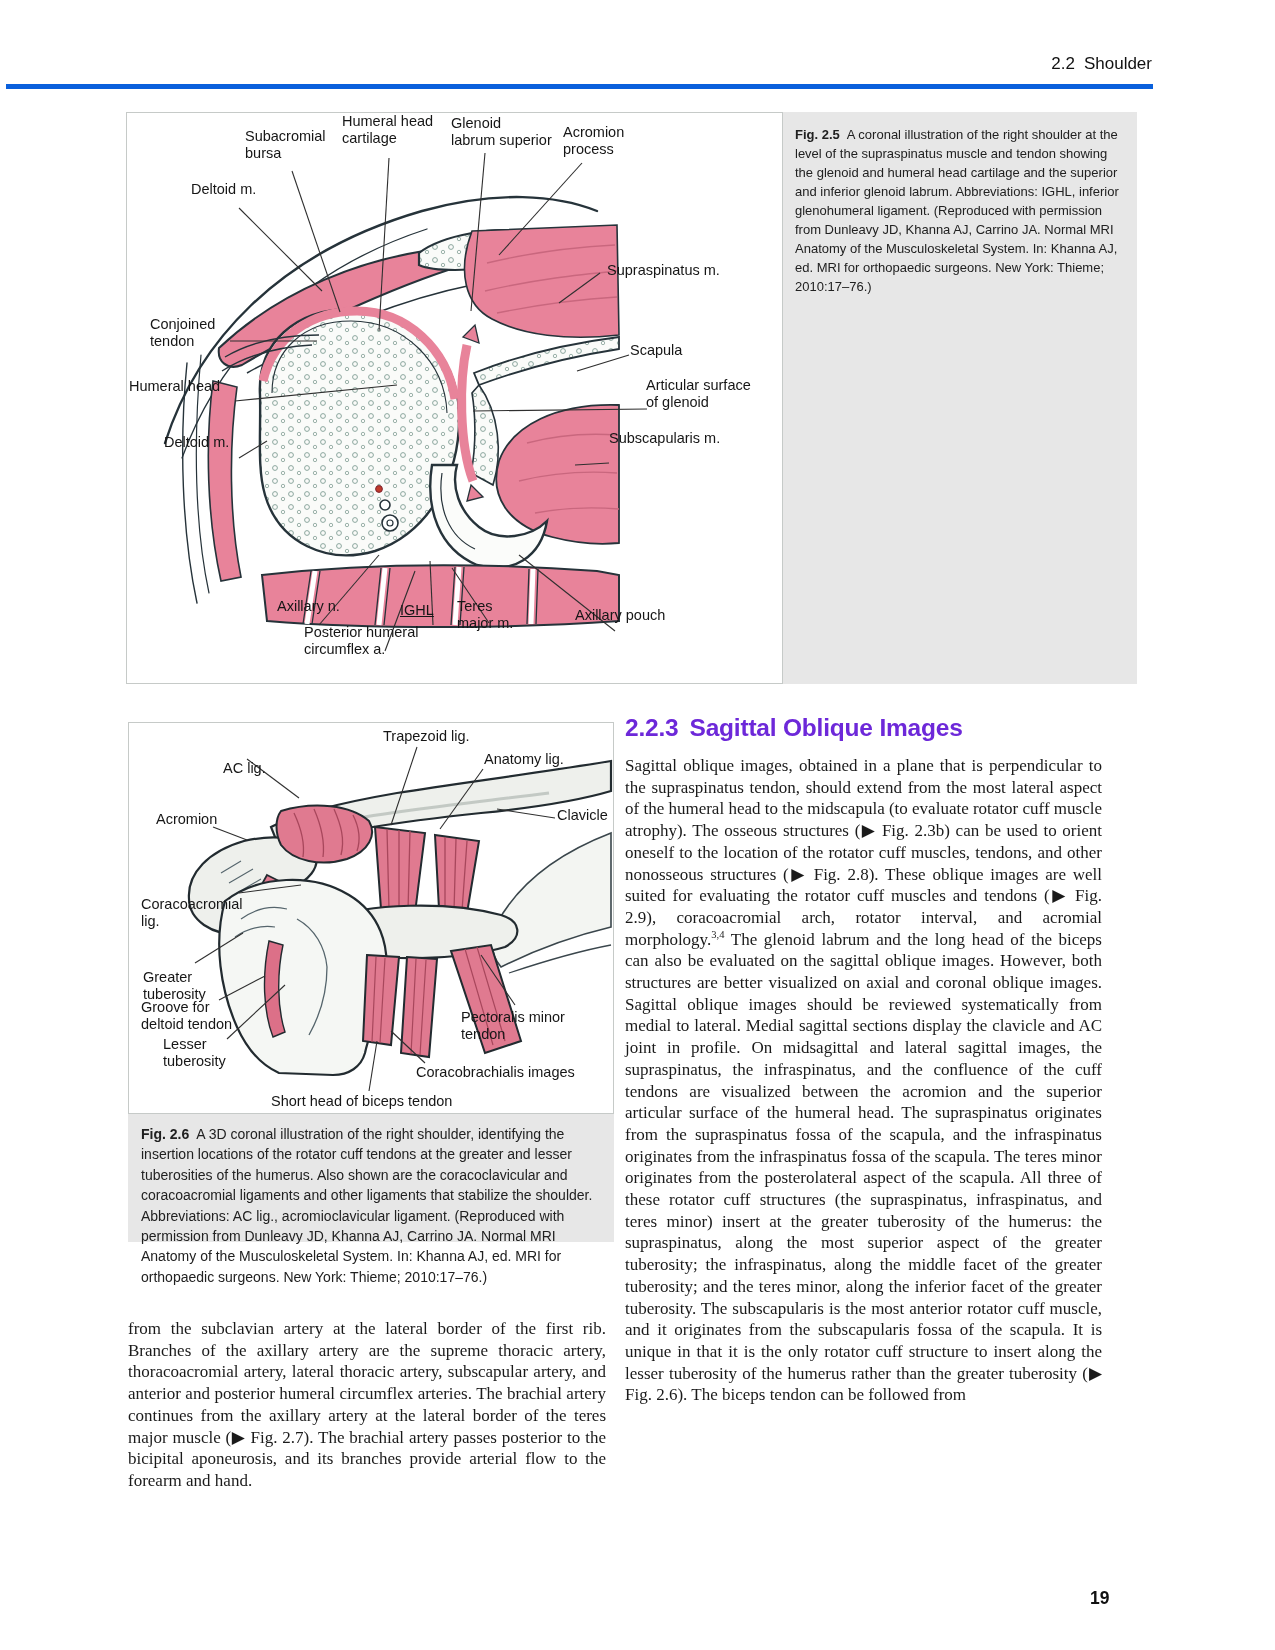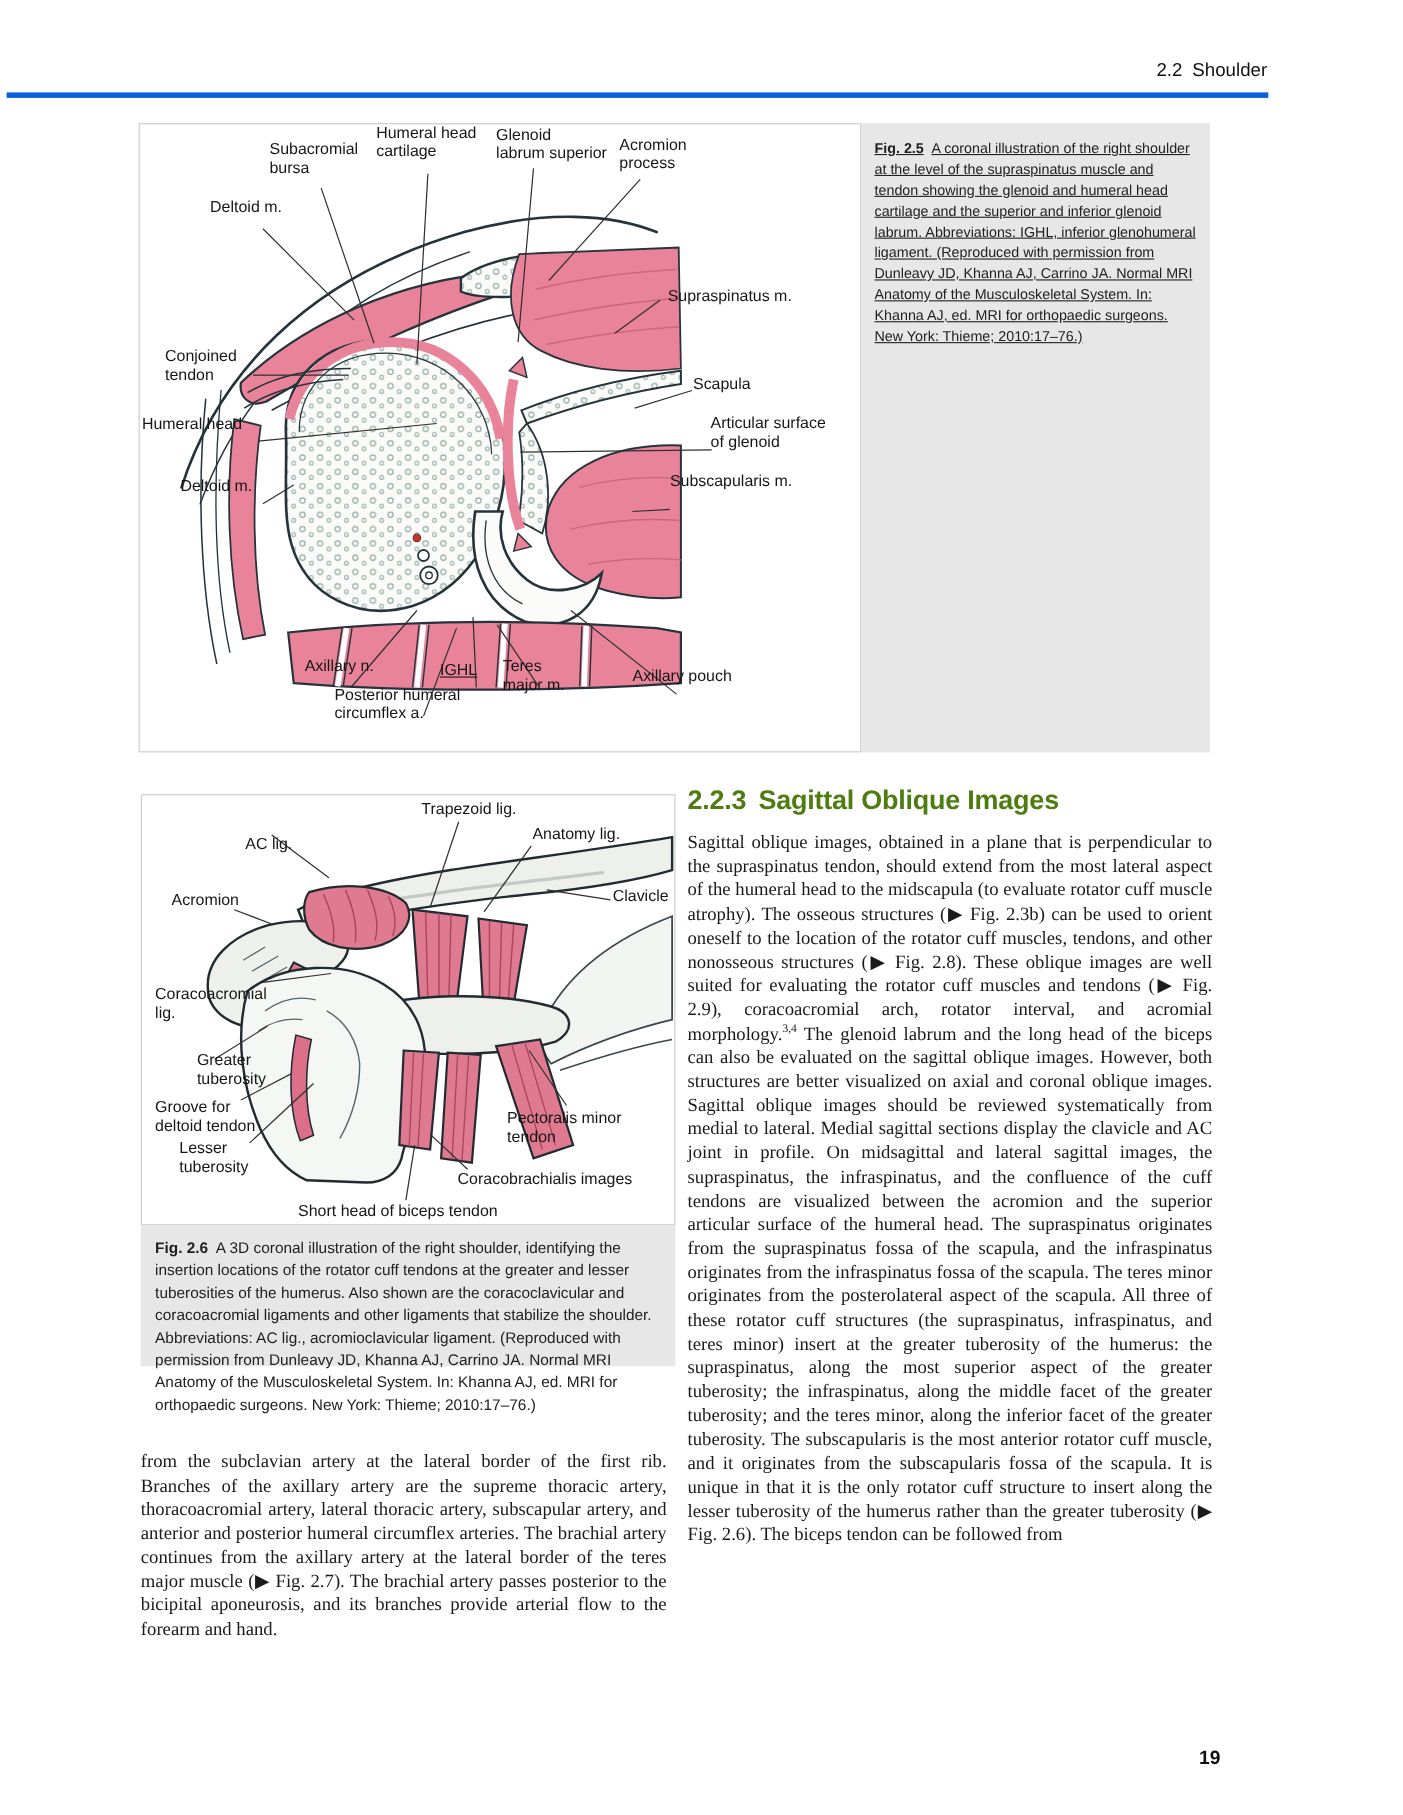--- a/index.html
+++ b/index.html
@@ -10,33 +10,33 @@
   .running-head { position:absolute; top:54px; left:0; width:1152px; text-align:right;
                   font-size:17px; color:#111; }
   .running-head .num { margin-right:9px; }
   .top-rule { position:absolute; top:84px; left:6px; width:1147px; height:5px; background:#0a60dc; }
 
   .figbox { position:absolute; background:#fff; border:1px solid #c6cac8; }
   .capbox { position:absolute; background:#e7e7e7; color:#212121; }
   .capbox .cap-label { font-weight:bold; margin-right:7px; }
 
   .fig25-ill { left:126px; top:112px; width:657px; height:572px; }
-  .fig25-cap { left:783px; top:112px; width:317px; height:572px; padding:13px 12px;
-               font-size:13px; line-height:19px;text-decoration:underline; }
+  .fig25-cap { left:783px; top:112px; width:354px; height:572px; padding:13px 12px;
+               font-size:13px; line-height:19px; }
   .fig26-ill { left:128px; top:722px; width:486px; height:392px; }
   .fig26-cap { left:128px; top:1114px; width:486px; height:128px; padding:10px 13px;
                font-size:14px; line-height:20.4px; }
 
   .fig-label { position:absolute; font-size:14.5px; line-height:16.5px; white-space:pre-line;
                color:#161616; }
 
   .ill-svg { position:absolute; left:0; top:0; }
 
   .section-heading { position:absolute; left:625px; top:714px; width:477px;
-                     font-size:24.5px; font-weight:bold; color:#4d7c0f; letter-spacing:-0.2px; }
+                     font-size:24.5px; font-weight:bold; color:#6d28d9; letter-spacing:-0.2px; }
   .section-heading .num { margin-right:11px; }
 
   .bodytext { position:absolute; font-family:"Liberation Serif", serif; font-size:17px;
               line-height:21.7px; text-align:justify; color:#1a1a1a; }
   .body-right { left:625px; top:755px; width:477px; }
   .body-left  { left:128px; top:1318px; width:478px; }
   .bodytext sup { font-size:0.62em; line-height:0; vertical-align:super; }
 
   .page-num { position:absolute; left:1090px; top:1588px; width:68px; text-align:left;
               font-weight:bold; font-size:17.5px; color:#111; }
@@ -247,21 +247,21 @@
         <line x1="240" y1="368" x2="248" y2="318"></line>
       </g>
     </svg>
     <div class="fig-label" style="left:254px; top:5px;">Trapezoid lig.</div>
     <div class="fig-label" style="left:94px;  top:21px;margin-top:16px;">AC lig.</div>
     <div class="fig-label" style="left:355px; top:28px;">Anatomy lig.</div>
     <div class="fig-label" style="left:27px;  top:88px;">Acromion</div>
     <div class="fig-label" style="left:428px; top:84px;">Clavicle</div>
     <div class="fig-label" style="left:12px;  top:173px;">Coracoacromial
 lig.</div>
-    <div class="fig-label" style="left:14px;  top:233px;margin-left:36px;">Greater
+    <div class="fig-label" style="left:14px;  top:246px;">Greater
 tuberosity</div>
     <div class="fig-label" style="left:12px;  top:276px;">Groove for
 deltoid tendon</div>
     <div class="fig-label" style="left:34px;  top:313px;">Lesser
 tuberosity</div>
     <div class="fig-label" style="left:332px; top:286px;">Pectoralis minor
 tendon</div>
     <div class="fig-label" style="left:287px; top:341px;">Coracobrachialis images</div>
     <div class="fig-label" style="left:142px; top:370px;">Short head of biceps tendon</div>
   </div>

